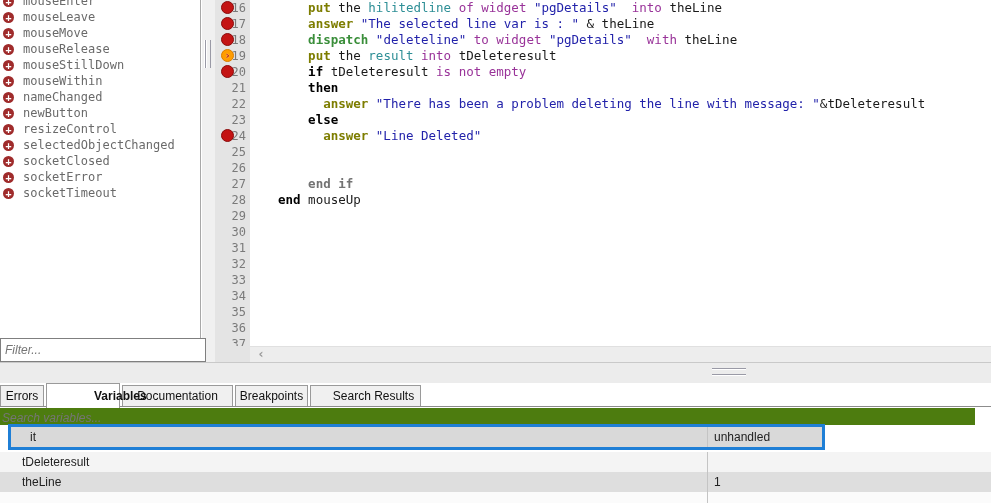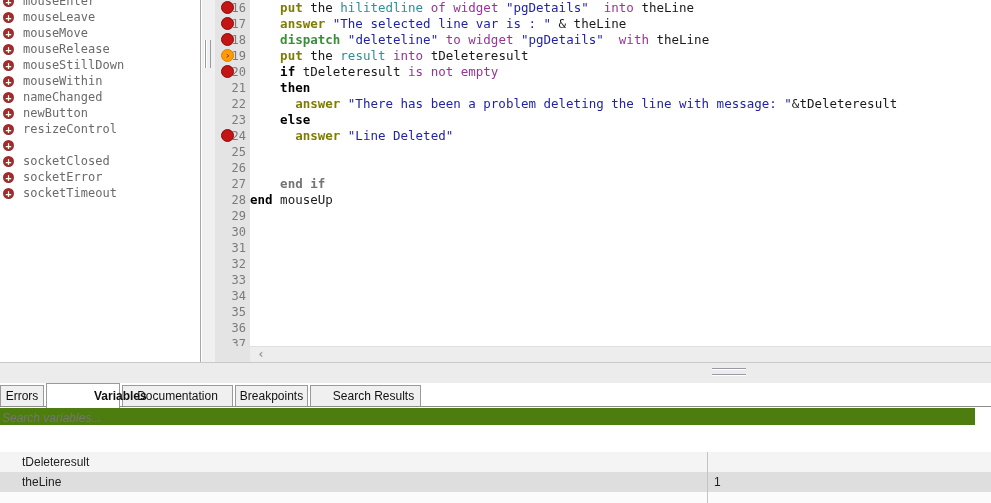--- a/index.html
+++ b/index.html
@@ -35,21 +35,21 @@
   .editor{ position:absolute; left:215px; top:0; width:776px; height:362px; background:#fff; overflow:hidden; }
   .gutter{ position:absolute; left:0; top:0; width:35px; height:346px; background:#e4e4e4; overflow:hidden; }
   .gutter-row{ position:relative; height:16px; font:12px/16px "DejaVu Sans Mono", monospace;
                color:#7a7a7a; text-align:right; padding-right:4px; }
   .bp-dot{ position:absolute; left:6px; top:1px; width:13px; height:13px; border-radius:50%;
            background:#c41414; border:1px solid #8a0b0b; }
   .cur-dot{ position:absolute; left:6px; top:1px; width:13px; height:13px; border-radius:50%;
             background:#ff9d00; border:1px solid #d97c00; color:#b71c00;
             font:bold 11px/12px "DejaVu Sans Mono", monospace; text-align:center;
             text-shadow:0 0 1px #fff; }
-  .code{ position:absolute; left:35px; top:0; right:0; height:406px; background:#fff; overflow:hidden; }
+  .code{ position:absolute; left:35px; top:0; right:0; height:406px; background:#fff; overflow:hidden;padding-left:28px; }
   .code-line{ height:16px; font:12.5px/16px "DejaVu Sans Mono", monospace; white-space:pre; }
   .tok-b{ font-weight:bold; }
 
   .hscroll{ position:absolute; left:35px; right:0; top:346px; height:16px; background:#ededed;
             border-top:1px solid #e0e0e0; }
   .hscroll-arrow{ position:absolute; left:4px; top:0; width:14px; height:16px; color:#9a9a9a;
             font:bold 12px/15px "DejaVu Sans", sans-serif; text-align:center; }
   .gutter-under{ position:absolute; left:0; top:346px; width:35px; height:16px; background:#e4e4e4; }
 
   
@@ -128,36 +128,40 @@
           <div class="handler-item">
             <span class="plus-icon">+</span>
             <span class="handler-label">newButton</span>
           </div>
           <div class="handler-item">
             <span class="plus-icon">+</span>
             <span class="handler-label">resizeControl</span>
           </div>
           <div class="handler-item">
             <span class="plus-icon">+</span>
+            <span class="handler-label">selectedObjectChanged</span>
           </div>
           <div class="handler-item">
             <span class="plus-icon">+</span>
             <span class="handler-label">socketClosed</span>
           </div>
           <div class="handler-item">
             <span class="plus-icon">+</span>
             <span class="handler-label">socketError</span>
           </div>
           <div class="handler-item">
             <span class="plus-icon">+</span>
             <span class="handler-label">socketTimeout</span>
           </div>
         </div>
     </div>
 
+    <div class="filter-box">
+      <input type="text" placeholder="Filter..." style="">
+    </div>
 
     <div class="vsplit">
       <div class="vsplit-grip"></div>
     </div>
 
     <div class="editor">
       <div class="gutter">
           <div class="gutter-row">16<span class="bp-dot"></span></div>
           <div class="gutter-row">17<span class="bp-dot"></span></div>
           <div class="gutter-row">18<span class="bp-dot"></span></div>
@@ -229,20 +233,24 @@
   </div>
 
   <div class="searchrow">
     <input type="text" placeholder="Search variables..." style="">
   </div>
 
   <div class="vartable">
     <div class="table-tail">
       <div class="tail-divider"></div>
     </div>
+  <div class="var-selected" style="border-color: rgb(31, 127, 214);">
+        <div class="var-name">it</div>
+        <div class="var-value">unhandled</div>
+      </div>
       <div class="var-row row-1">
         <div class="var-name">tDeleteresult</div>
         <div class="var-value"></div>
       </div>
       <div class="var-row row-2">
         <div class="var-name">theLine</div>
         <div class="var-value">1</div>
       </div>
     </div>
 

